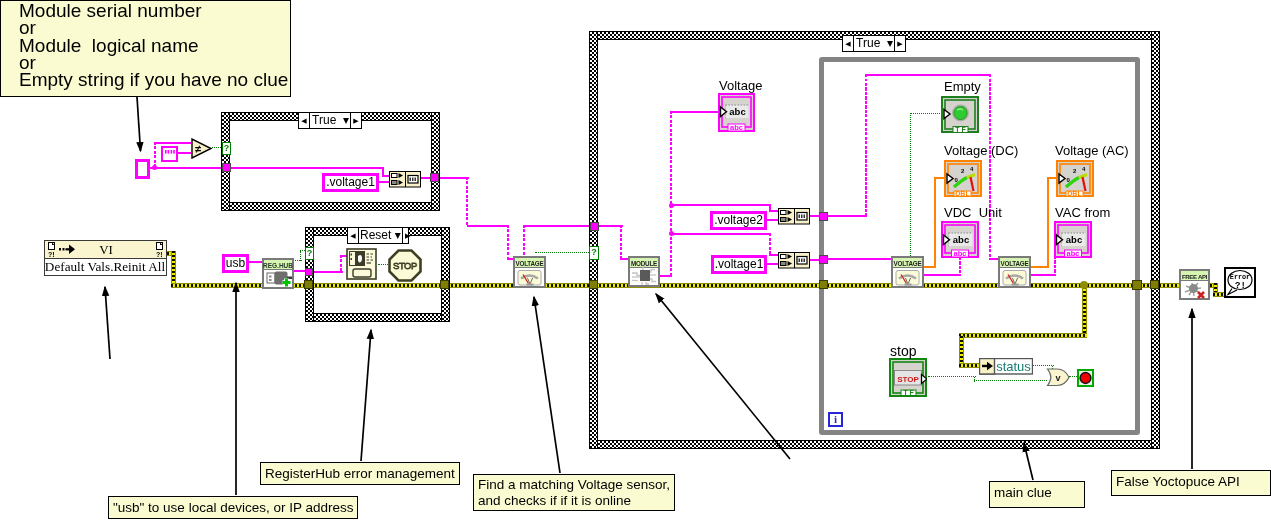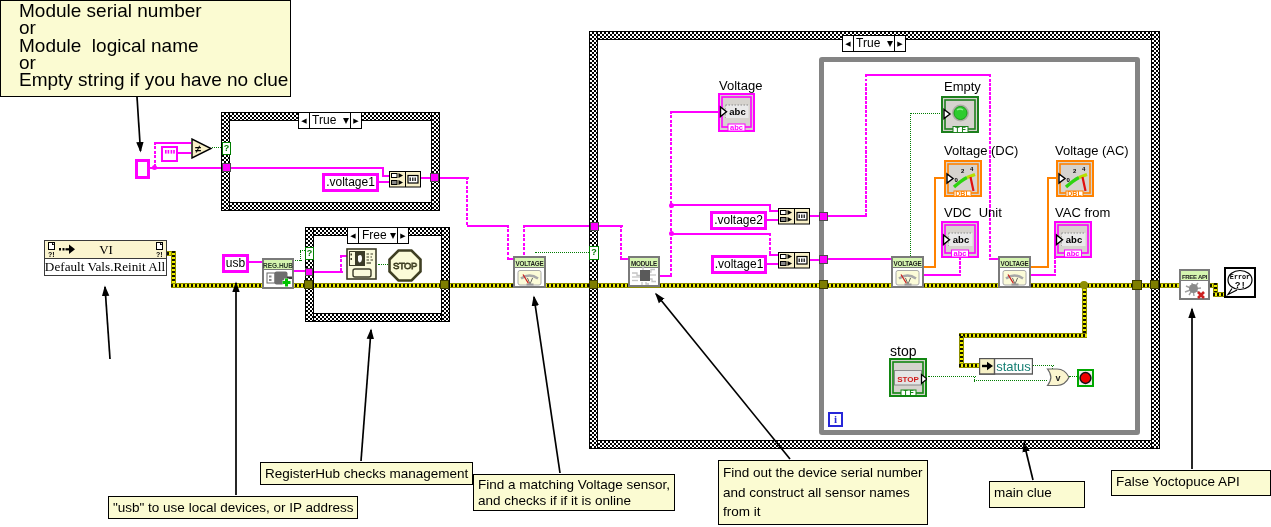--- a/index.html
+++ b/index.html
@@ -177,21 +177,21 @@
 
 <div class="tun" style="left:430px;top:173px;width:7px;height:7px"></div>
 
 <div class="ce" style="left:305px;top:227px;width:143px;height:7px"></div>
 <div class="ce" style="left:305px;top:313px;width:143px;height:7px"></div>
 <div class="ce" style="left:305px;top:227px;width:7px;height:93px"></div>
 <div class="ce" style="left:441px;top:227px;width:7px;height:93px"></div>
 
 <div class="sel" style="left:347px;top:227px;width:60px">
       <span class="ar arl">◀</span>
-      <span class="tx">Free ▾</span>
+      <span class="tx">Reset ▾</span>
       <span class="ar arr">▶</span>
     </div>
 
 <div class="qm" style="left:305px;top:247px;width:7px;height:11px">?</div>
 
 <div class="tun" style="left:305px;top:268px;width:6px;height:6px"></div>
 
 <div class="otun" style="left:304px;top:280px;width:7px;height:7px"></div>
 <div class="otun" style="left:440px;top:280px;width:7px;height:7px"></div>
 
@@ -534,25 +534,24 @@
 
 <div class="txt" style="left:1055px;top:143px">Voltage (AC)</div>
 
 <div class="txt" style="left:1055px;top:205px">VAC from</div>
 
 <div class="txt" style="left:890px;top:343px;font-size:14px">stop</div>
 
 
 <div class="lbl" style="left:108px;top:496px">"usb" to use local devices, or IP address</div>
 
-<div class="lbl" style="left:260px;top:462px">RegisterHub checks management</div>
+<div class="lbl" style="left:260px;top:462px">RegisterHub error management</div>
 
 <div class="lbl" style="left:473px;top:474px;line-height:15.5px">Find a matching Voltage sensor,<br>and checks if if it is online</div>
 
-<div class="lbl" style="left:718px;top:460px;line-height:19.5px">Find out the device serial number<br>and construct all sensor names<br>from it</div>
 
 <div class="lbl" style="left:989px;top:481px;width:86px;height:21px">main clue</div>
 
 <div class="lbl" style="left:1111px;top:470px;width:150px;height:20px">False Yoctopuce API</div>
 
 <svg class="a" style="left:0;top:0;z-index:8;pointer-events:none" width="1271" height="527">
 <defs>
         <marker id="ah" markerUnits="userSpaceOnUse" markerWidth="11" markerHeight="9" refX="9" refY="4.5" orient="auto">
           <polygon points="0,0.8 10.5,4.5 0,8.2" fill="#000"></polygon>
         </marker>

